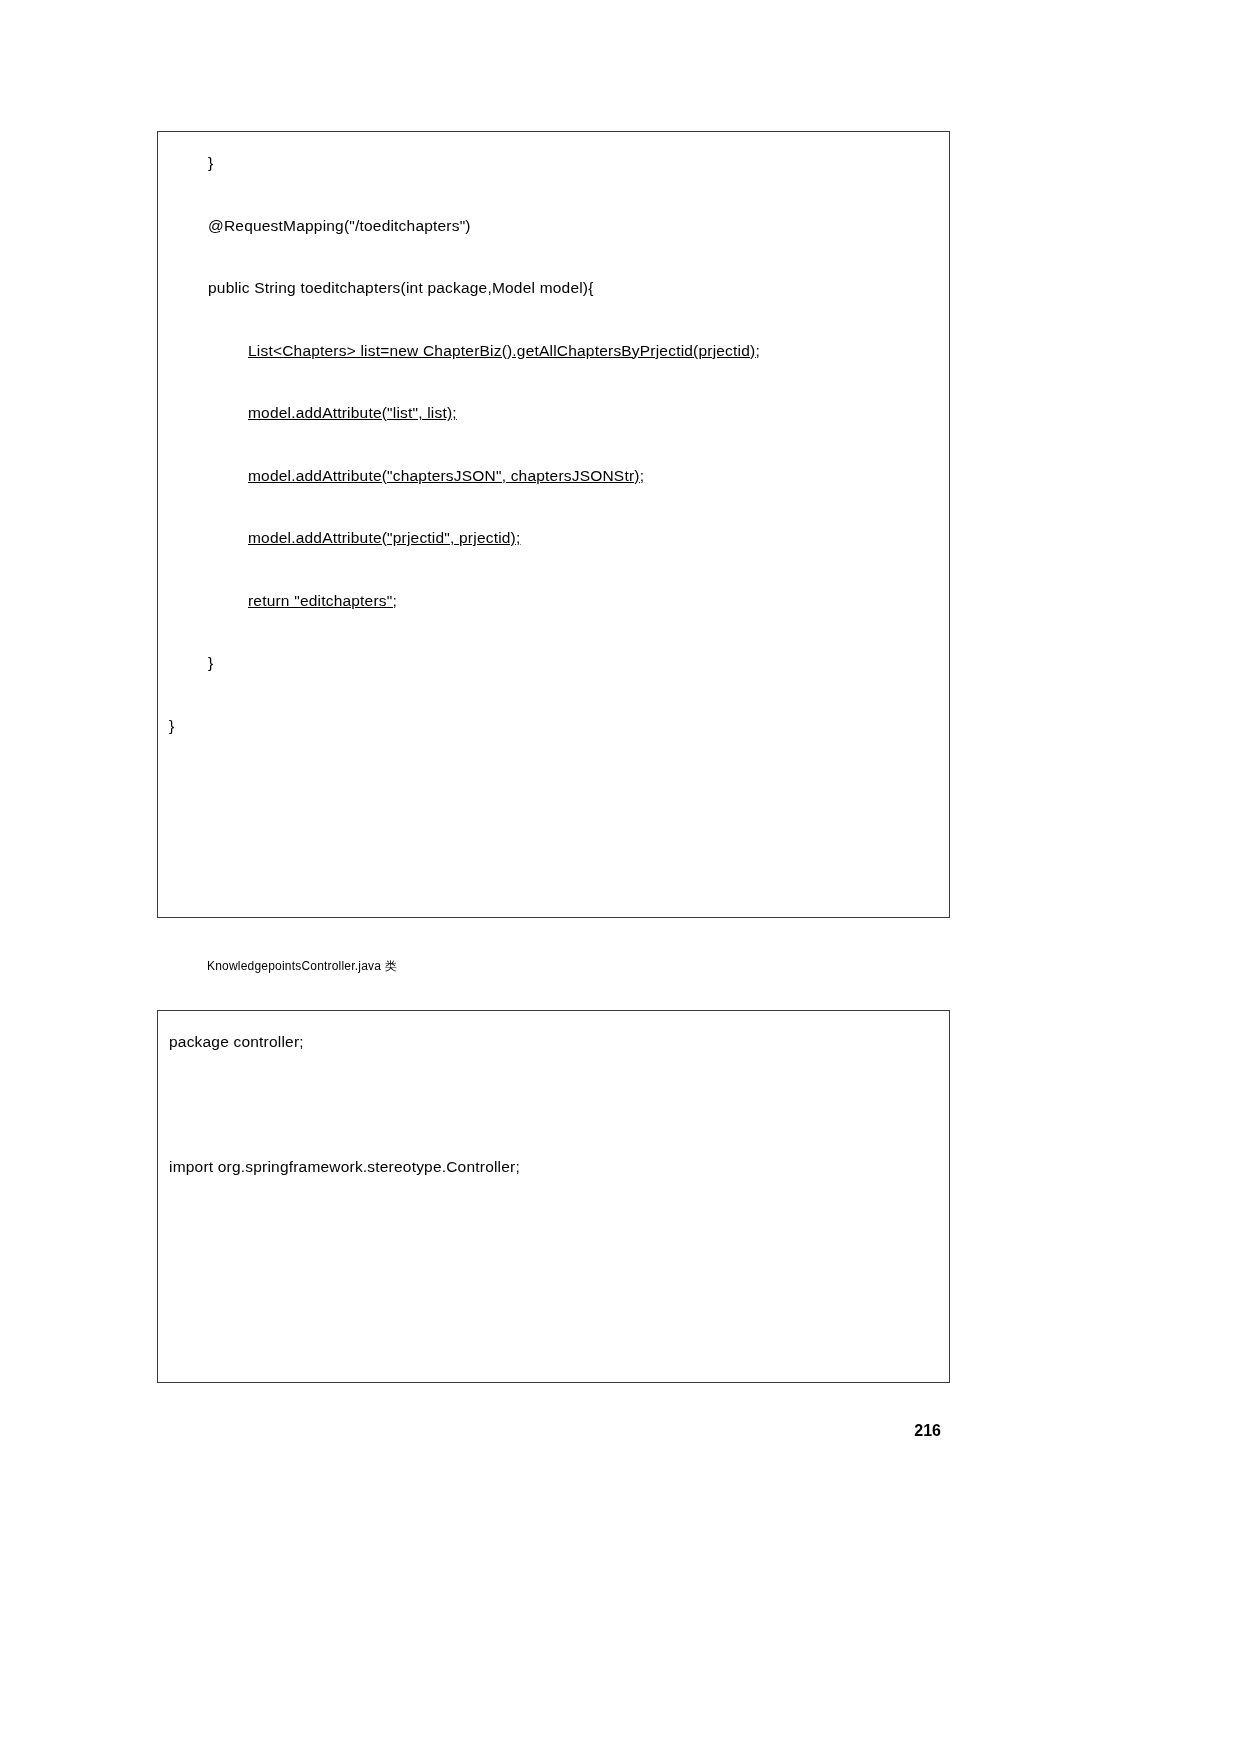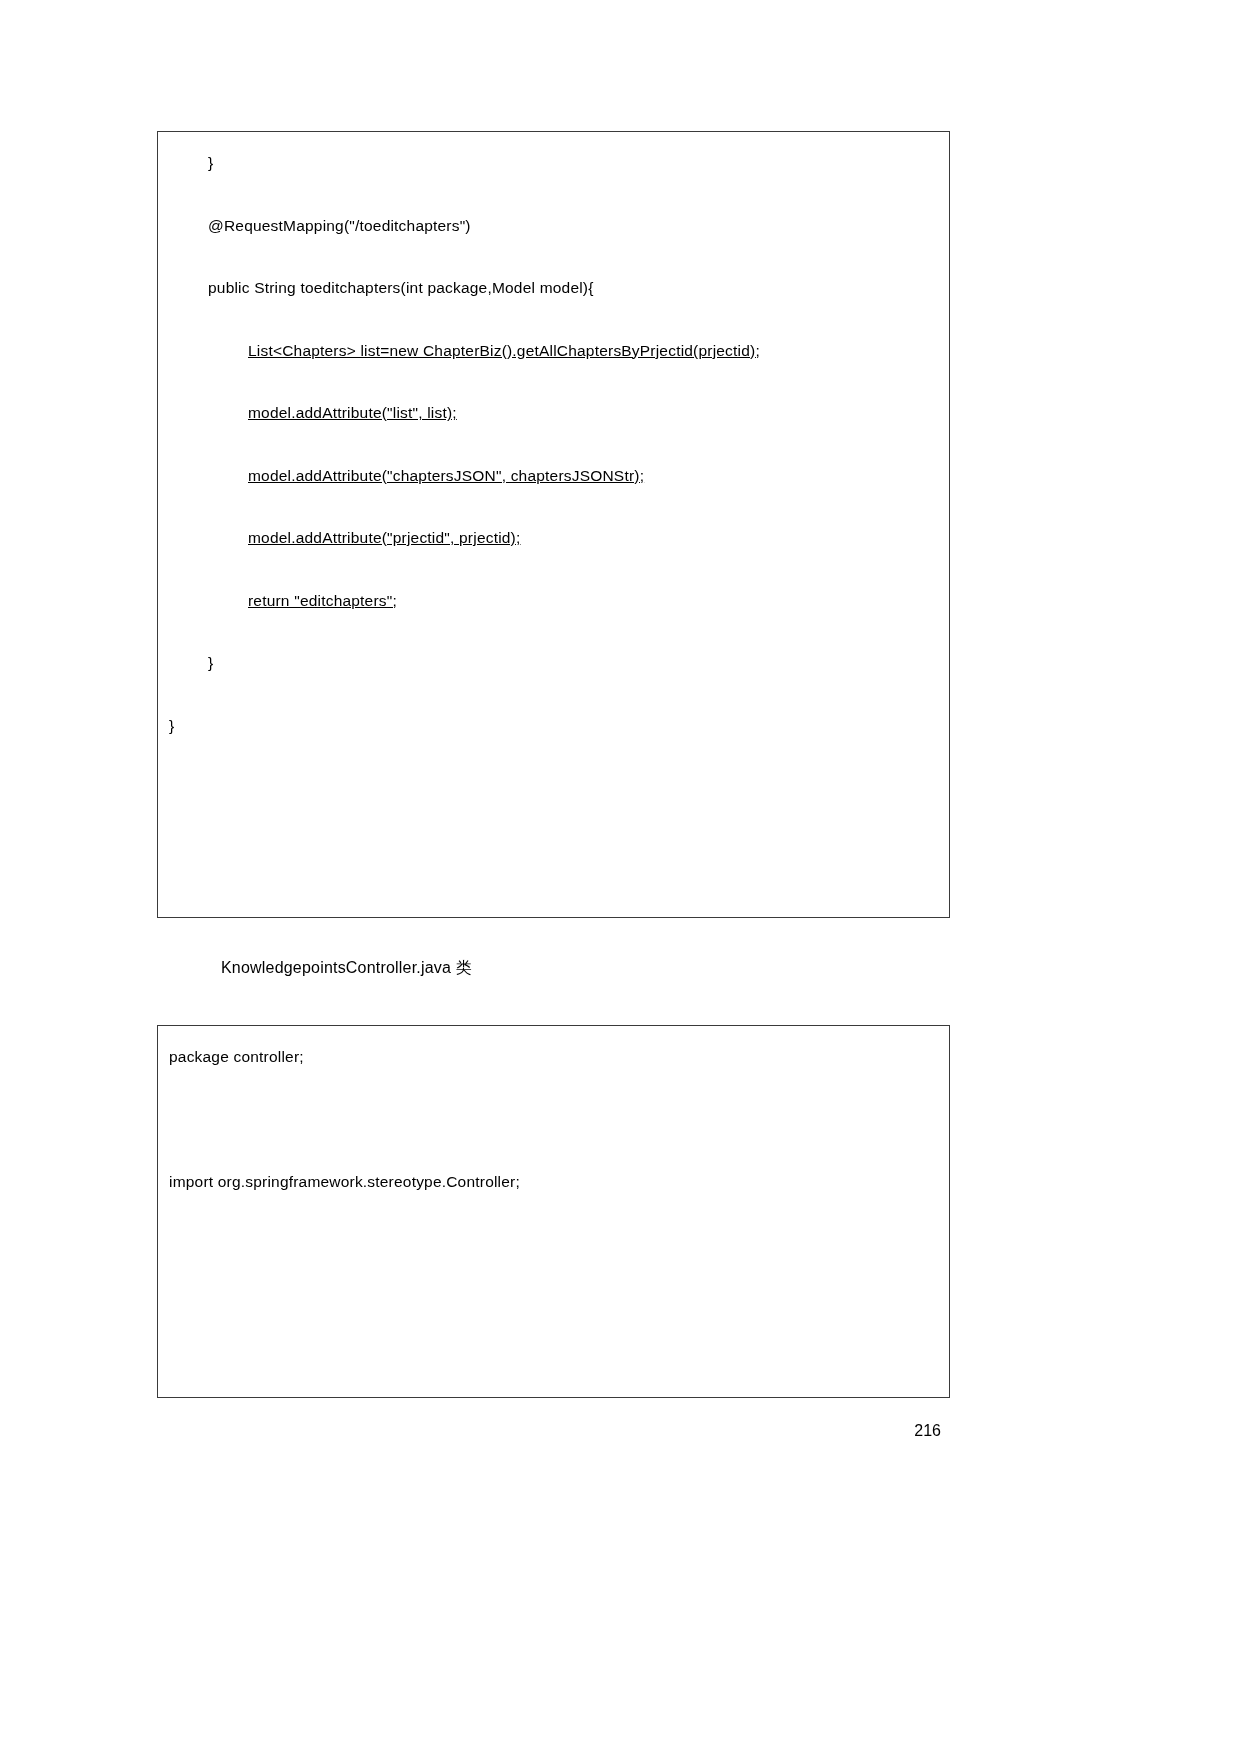--- a/index.html
+++ b/index.html
@@ -14,43 +14,44 @@
   }
   .code-box {
     position: absolute;
     left: 157px;
     width: 793px;
     border: 1px solid #3a3a3a;
     background: #ffffff;
     box-sizing: border-box;
   }
   #box1 { top: 131px; height: 787px; }
-  #box2 { top: 1010px; height: 373px; margin-top: 15px; }
+  #box2 { top: 1010px; height: 373px; }
   .code-line {
     line-height: 62.5px;
     height: 62.5px;
     font-size: 15.5px;
     letter-spacing: 0.2px;
     white-space: nowrap;
   }
   .ind0 { padding-left: 11px; }
   .ind1 { padding-left: 50px; }
   .ind2 { padding-left: 90px; text-decoration: underline; }
   .caption {
     position: absolute;
-    left: 221px;
+    left: 207px;
     top: 958px;
-    font-size: 16px;
+    font-size: 12px;
     letter-spacing: 0.2px;
   }
   .page-number {
     position: absolute;
     right: 299px;
     top: 1422px;
     font-size: 16px;
+    font-weight: bold;
   }
 </style>
 </head>
 <body>
 
 <div class="code-box" id="box1">
   <div class="code-line ind1">}</div>
   <div class="code-line ind1">@RequestMapping("/toeditchapters")</div>
   <div class="code-line ind1">public String toeditchapters(int package,Model model){</div>
   <div class="code-line ind2">List&lt;Chapters&gt; list=new ChapterBiz().getAllChaptersByPrjectid(prjectid);</div>

